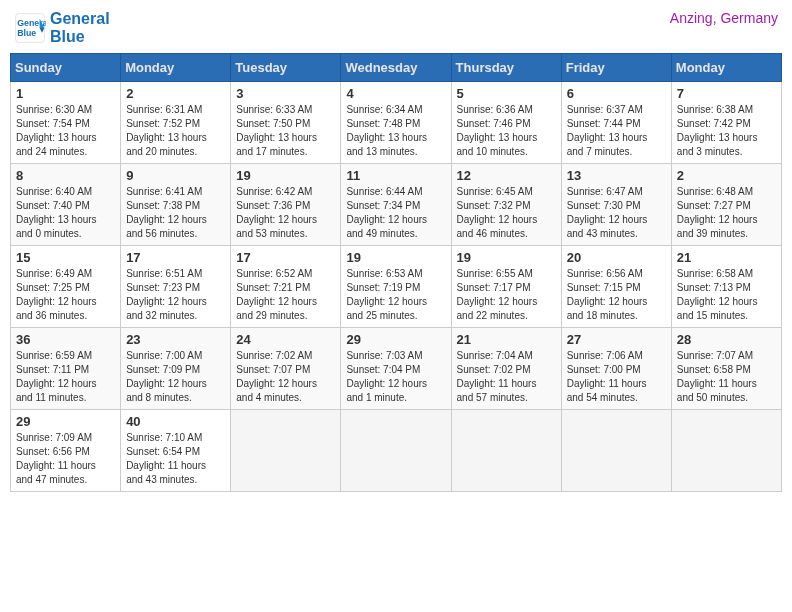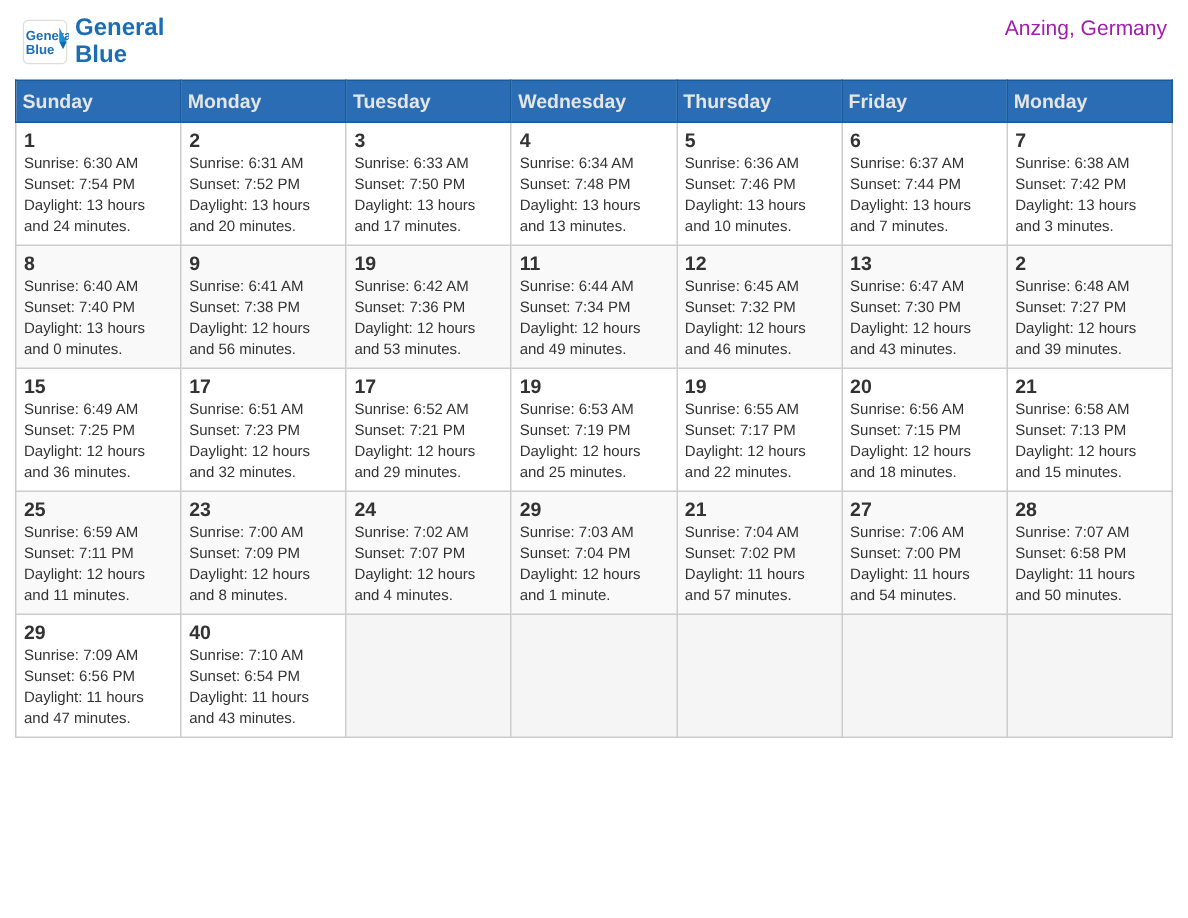--- a/index.html
+++ b/index.html
@@ -286,21 +286,21 @@
         <span class="day-num">21</span>
         <div class="cell-text">
           Sunrise: 6:58 AM<br>
           Sunset: 7:13 PM<br>
           Daylight: 12 hours and 15 minutes.
         </div>
       </td>
       </tr>
       <tr>
         <td>
-        <span class="day-num">25</span>
+        <span class="day-num">36</span>
         <div class="cell-text">
           Sunrise: 6:59 AM<br>
           Sunset: 7:11 PM<br>
           Daylight: 12 hours and 11 minutes.
         </div>
       </td>
         <td>
         <span class="day-num">23</span>
         <div class="cell-text">
           Sunrise: 7:00 AM<br>

